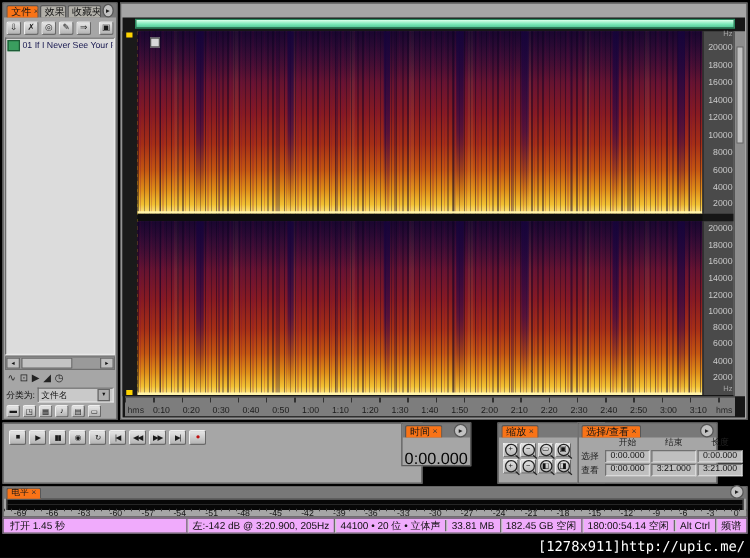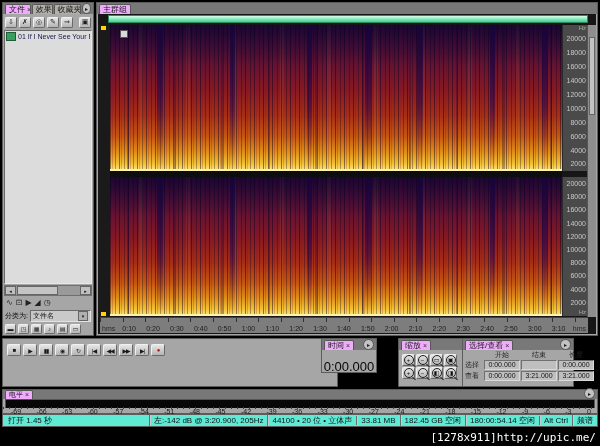--- a/index.html
+++ b/index.html
@@ -2,21 +2,21 @@
 <html><head>
 <meta charset="utf-8">
 <style>
   html,body{margin:0;padding:0}
   body{width:600px;height:446px;position:relative;background:#000;
        font-family:"Liberation Sans",sans-serif;overflow:hidden;color:#111}
   .panel{position:absolute;background:#a6a6a6;border:1px solid #5c5c5c;box-sizing:border-box}
   .tabstrip{height:11px;background:#787878;display:flex;align-items:flex-end;gap:1px;padding:1px 2px 0 2px;box-sizing:border-box}
   .tab{background:#b2b0a9;color:#151515;font-size:8px;line-height:9px;padding:0 3px;border:1px solid #575757;
        border-bottom:none;border-radius:2px 2px 0 0;white-space:nowrap;overflow:hidden;display:flex;gap:2px;align-items:center}
-  .tab.active{background:#f0abfc}
+  .tab.active{background:#f97316}
   .tclose{font-size:7px;color:#333}
   .pmenu{margin-left:auto;width:9px;height:9px;border-radius:50%;background:#c2c2c2;border:1px solid #555;
          font-size:6px;line-height:1;display:flex;align-items:center;justify-content:center;color:#222}
   .btn{background:linear-gradient(#e6e6e6,#b4b4b4);border:1px solid;border-color:#f0f0f0 #696969 #696969 #f0f0f0;
        border-radius:2px;display:flex;align-items:center;justify-content:center;padding:0;box-sizing:border-box;color:#1a1a1a}
 
   
   #files-panel{left:2px;top:2px;width:92px;height:334px;display:flex;flex-direction:column}
   .ftoolbar{height:14px;display:flex;gap:2px;align-items:center;padding:1px 2px}
   .ftoolbar .btn{width:12px;height:11px;font-size:7px}
@@ -100,21 +100,21 @@
 
   
   #levels-panel{left:2px;top:389px;width:596px;height:25px}
   #levels-panel .tabstrip{height:9px}
   #levels-panel .tab{font-size:7px;line-height:8px}
   .meter{height:8px;margin:0 2px;background:#070707;border:1px solid #565656;border-bottom:none;
          background-image:linear-gradient(180deg,transparent 45%,#262626 45%,#262626 55%,transparent 55%)}
   .lscale{position:relative;display:flex;justify-content:space-between;padding:0 6px 0 8px;font-size:7px;color:#161616;line-height:7px}
   .lscale::before{content:'';position:absolute;left:0;right:0;top:-1px;height:2px;
                   background:repeating-linear-gradient(90deg,#3a3a3a 0 1px,transparent 1px 6px)}
-  #status-bar{left:2px;top:414px;width:596px;height:13px;background:#5eead4;border:1px solid #5c5c5c;
+  #status-bar{left:2px;top:414px;width:596px;height:13px;background:#f0abfc;border:1px solid #5c5c5c;
               display:flex;align-items:flex-end;font-size:8px;white-space:nowrap;box-sizing:border-box}
   .sleft{padding:0 5px}
   .segs{margin-left:auto;display:flex;height:100%;align-items:center}
   .seg{border-left:1px solid #6b6b6b;box-shadow:inset 1px 0 0 #cdcdcd;padding:0 4px;overflow:hidden}
   #bottom-strip{position:absolute;left:0;top:428px;width:600px;height:18px;background:#000;
                 display:flex;align-items:center;justify-content:flex-end}
   .watermark{color:#fff;font-family:"DejaVu Sans Mono",monospace;font-size:11px;padding-right:4px}
 </style>
 </head>
 <body>
@@ -197,25 +197,20 @@
       <button class="btn">
         <span>▤</span>
       </button>
       <button class="btn">
         <span>▭</span>
       </button>
     </div>
 </section>
 
 <section class="panel" id="main-panel">
-  <div class="tabstrip">
-    <div class="tab active">
-      <span>主群组</span>
-    </div>
-  </div>
   <div id="main-body">
     <div class="greenbar"></div>
     <div class="gutter"></div>
     <div class="ymark" style="left:3px;top:12px"></div>
     <div class="ymark" style="left:3px;top:298px"></div>
     <div class="cursorline"></div>
 
     <div class="channel" id="chan-top">
       <div class="band" style="left:10.5%"></div>
       <div class="band" style="left:26.5%"></div>

